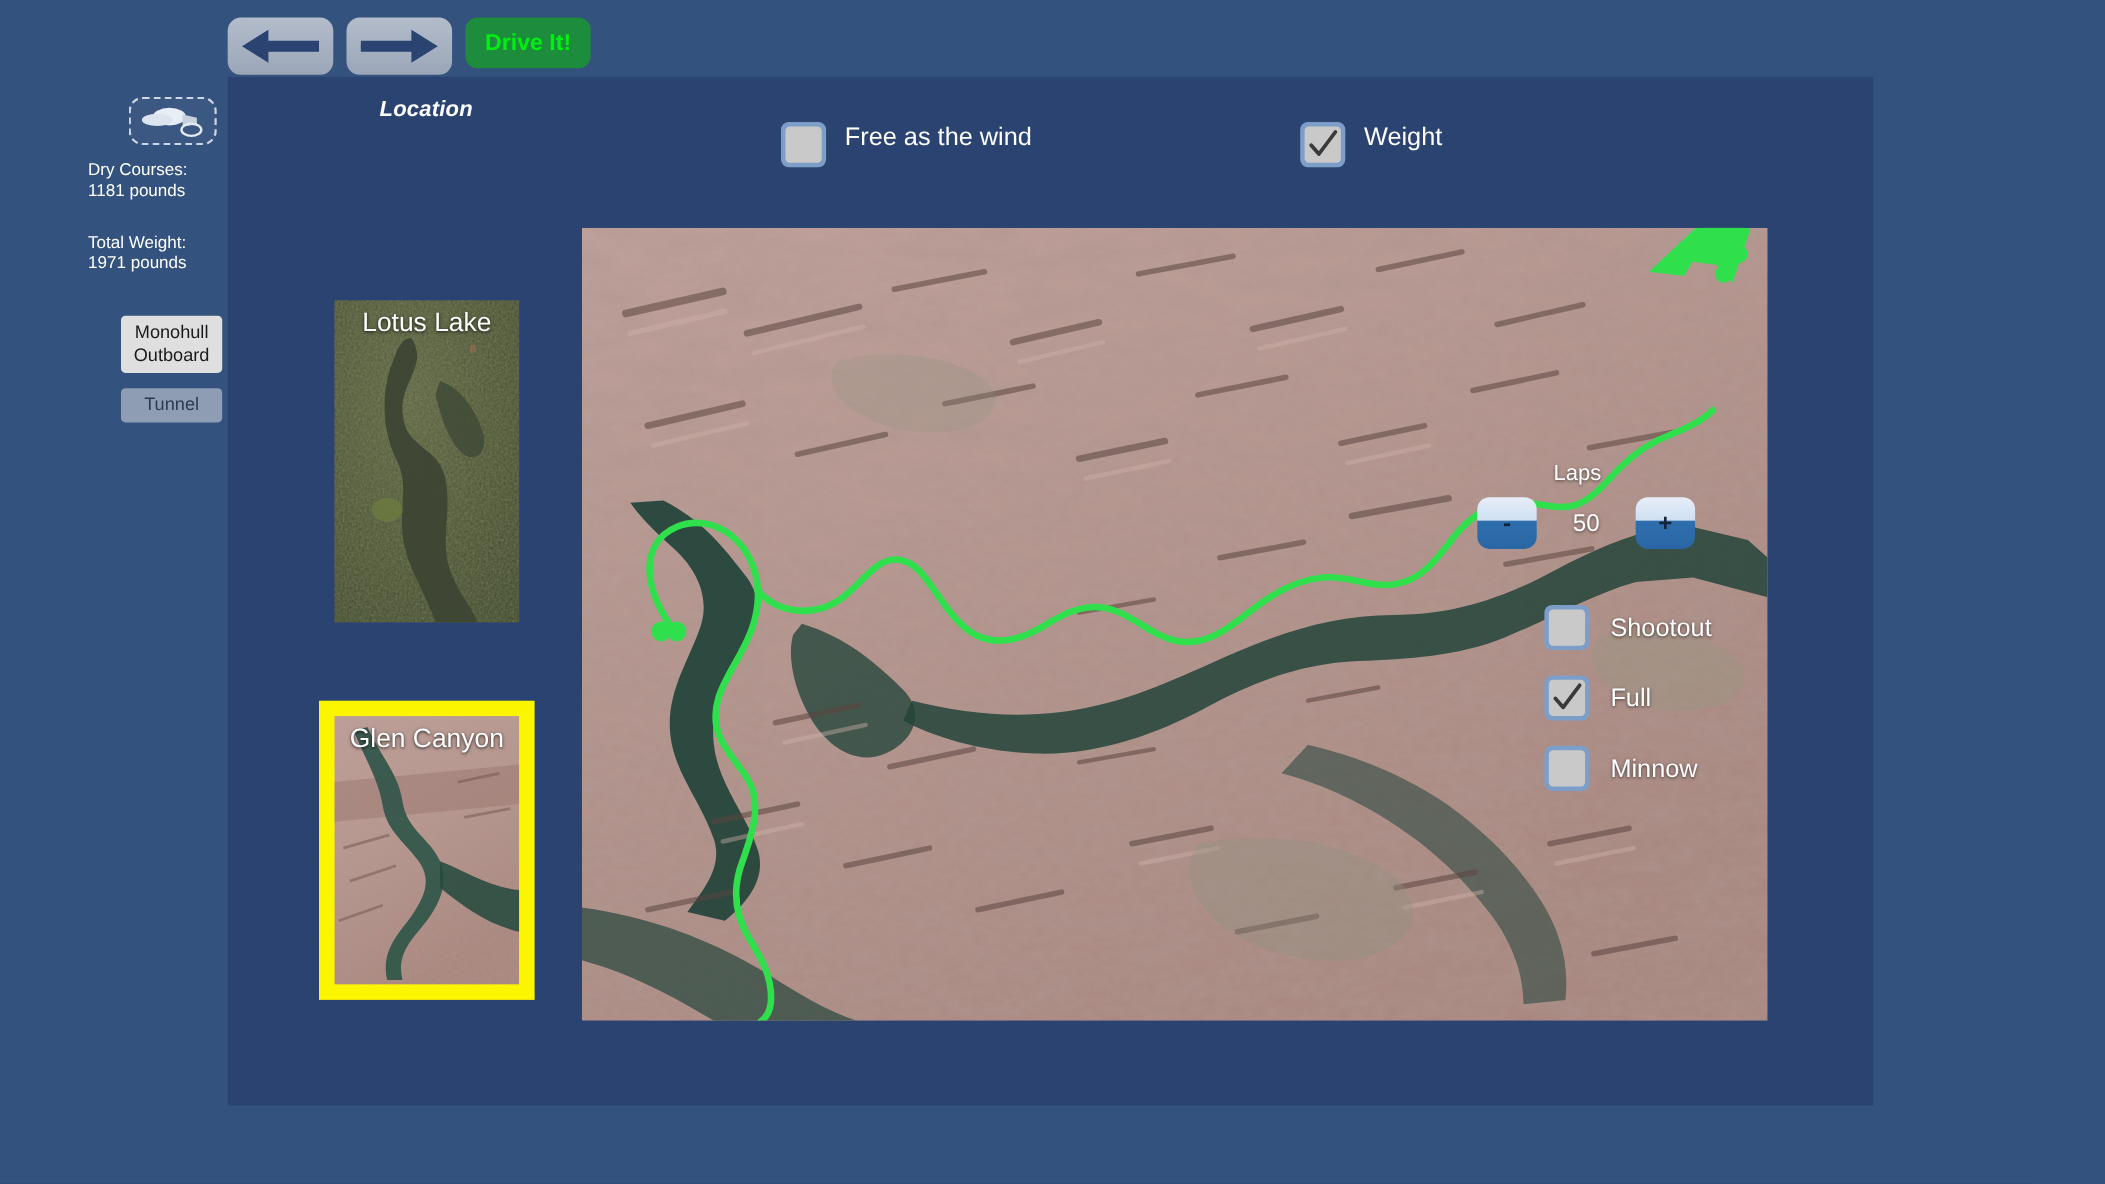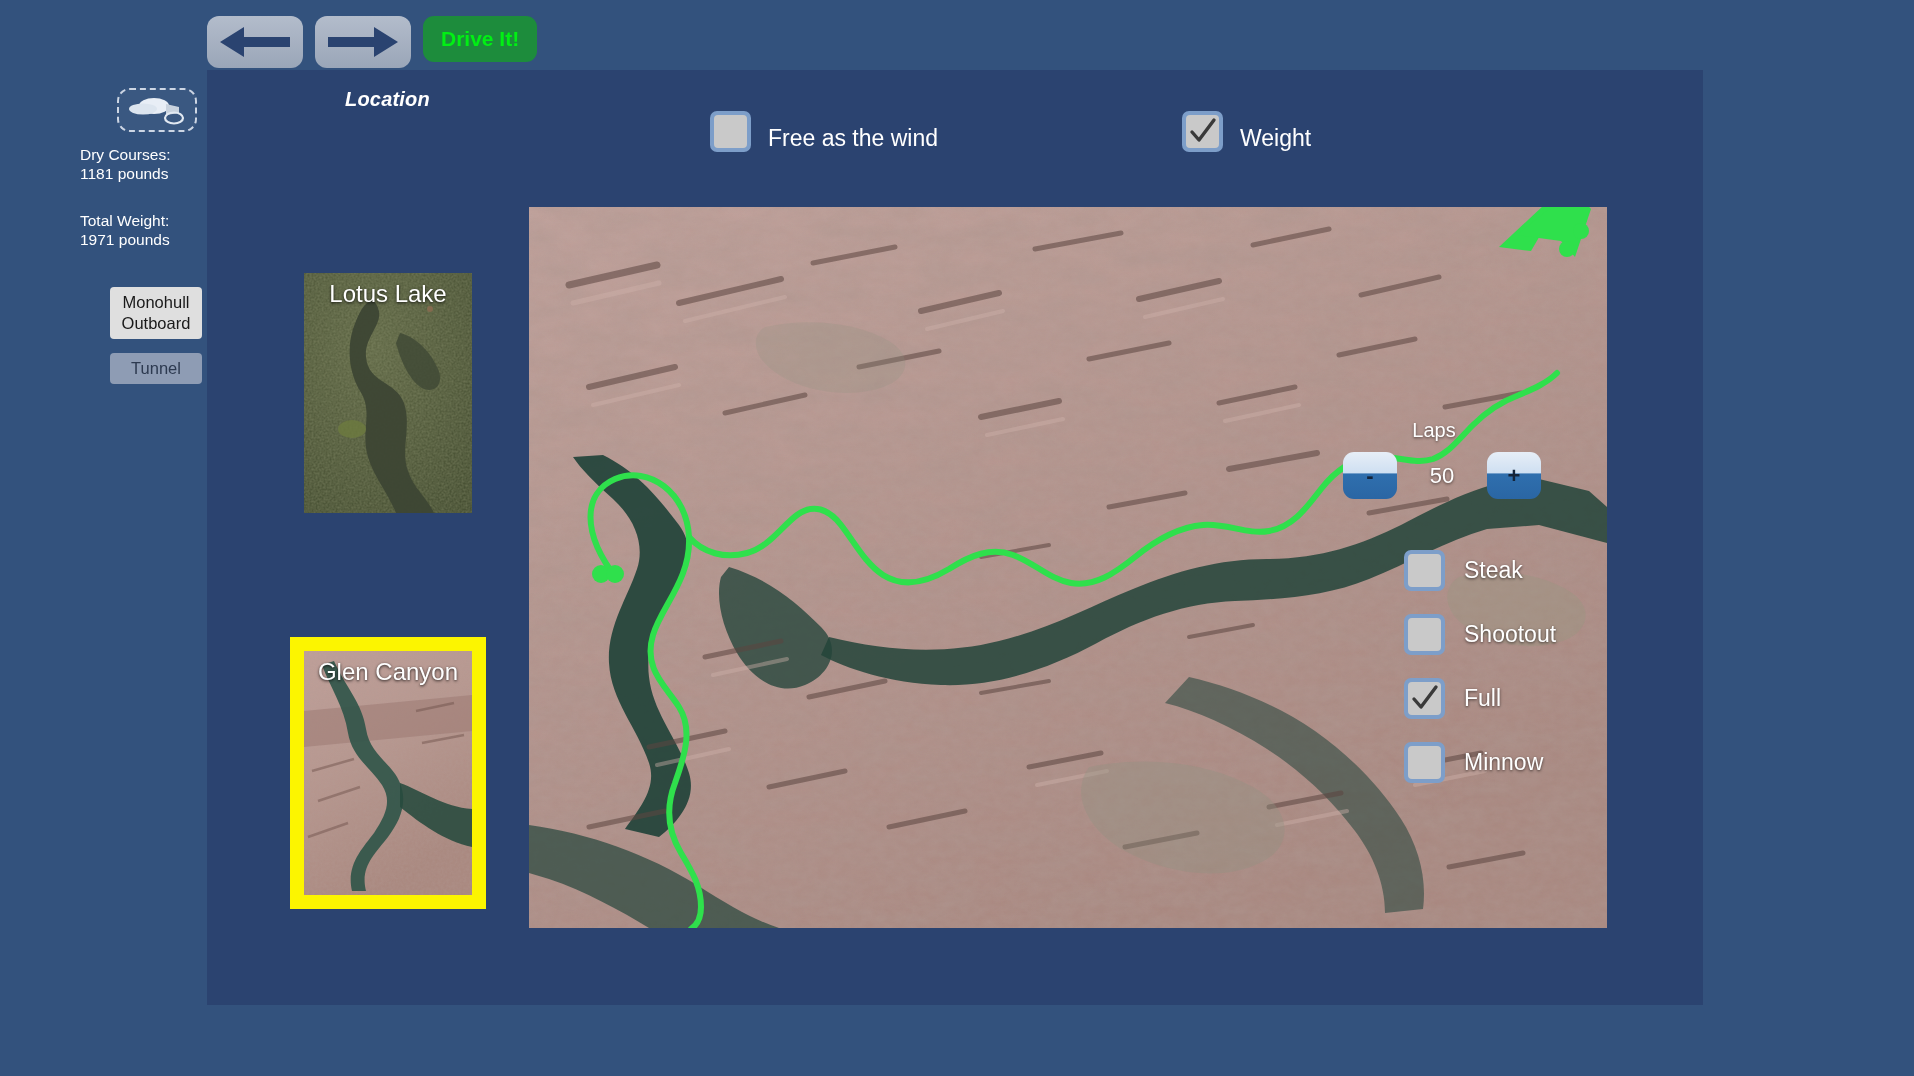--- a/index.html
+++ b/index.html
@@ -71,21 +71,21 @@
     left: 138px;
     top: 18px;
     font-size: 20px;
     font-weight: bold;
     font-style: italic;
     color: #ffffff;
     letter-spacing: .2px;
   }
 
   
-  .cbrow { position: absolute; display: flex; align-items: flex-end; gap: 17px; }
+  .cbrow { position: absolute; display: flex; align-items: flex-start; gap: 17px; }
   #mode-free { left: 503px; top: 41px; }
   #mode-courses { left: 975px; top: 41px; }
 
   .checkbox {
     width: 41px; height: 41px;
     border-radius: 7px;
     background: #7d9ec9;
     padding: 4px;
     cursor: pointer;
     flex: none;
@@ -135,21 +135,21 @@
     font-family: "Liberation Sans", sans-serif;
   }
   #hull-monohull-outboard { top: 287px; background: #dfdfdf; color: #1a1a1a; }
   #hull-tunnel { top: 353px; background: #8e9cb4; color: #2d3a50; }
 
   
   .loc-thumb {
     position: absolute;
     cursor: pointer;
   }
-  #loc-lotus-lake { left: 304px; top: 273px; width: 168px; height: 240px; }
+  #loc-lotus-lake { left: 304px; top: 273px; width: 168px; height: 293px; }
   #loc-glen-canyon { left: 290px; top: 637px; width: 196px; height: 272px; padding: 14px; background: #fcf500; }
 
   .loc-img { width: 100%; height: 100%; position: relative; overflow: hidden; display: block; }
   .loc-name {
     position: absolute;
     left: 0; right: 0; top: 7px;
     text-align: center;
     color: #ffffff;
     font-size: 24px;
     text-shadow: 0 1px 3px rgba(0,0,0,.85);
@@ -441,26 +441,20 @@
     </button>
     <div id="laps-value">50</div>
     <button class="stepbtn">
       <span>+</span>
     </button>
   </div>
 </div>
 
 <div id="racetype-list">
 
-  <div class="cbrow2">
-    <div class="checkbox">
-        <i></i>
-      </div>
-    <div class="cb-label">Steak</div>
-  </div>
 
   <div class="cbrow2">
     <div class="checkbox">
         <i></i>
       </div>
     <div class="cb-label">Shootout</div>
   </div>
 
   <div class="cbrow2">
     <div class="checkbox">

